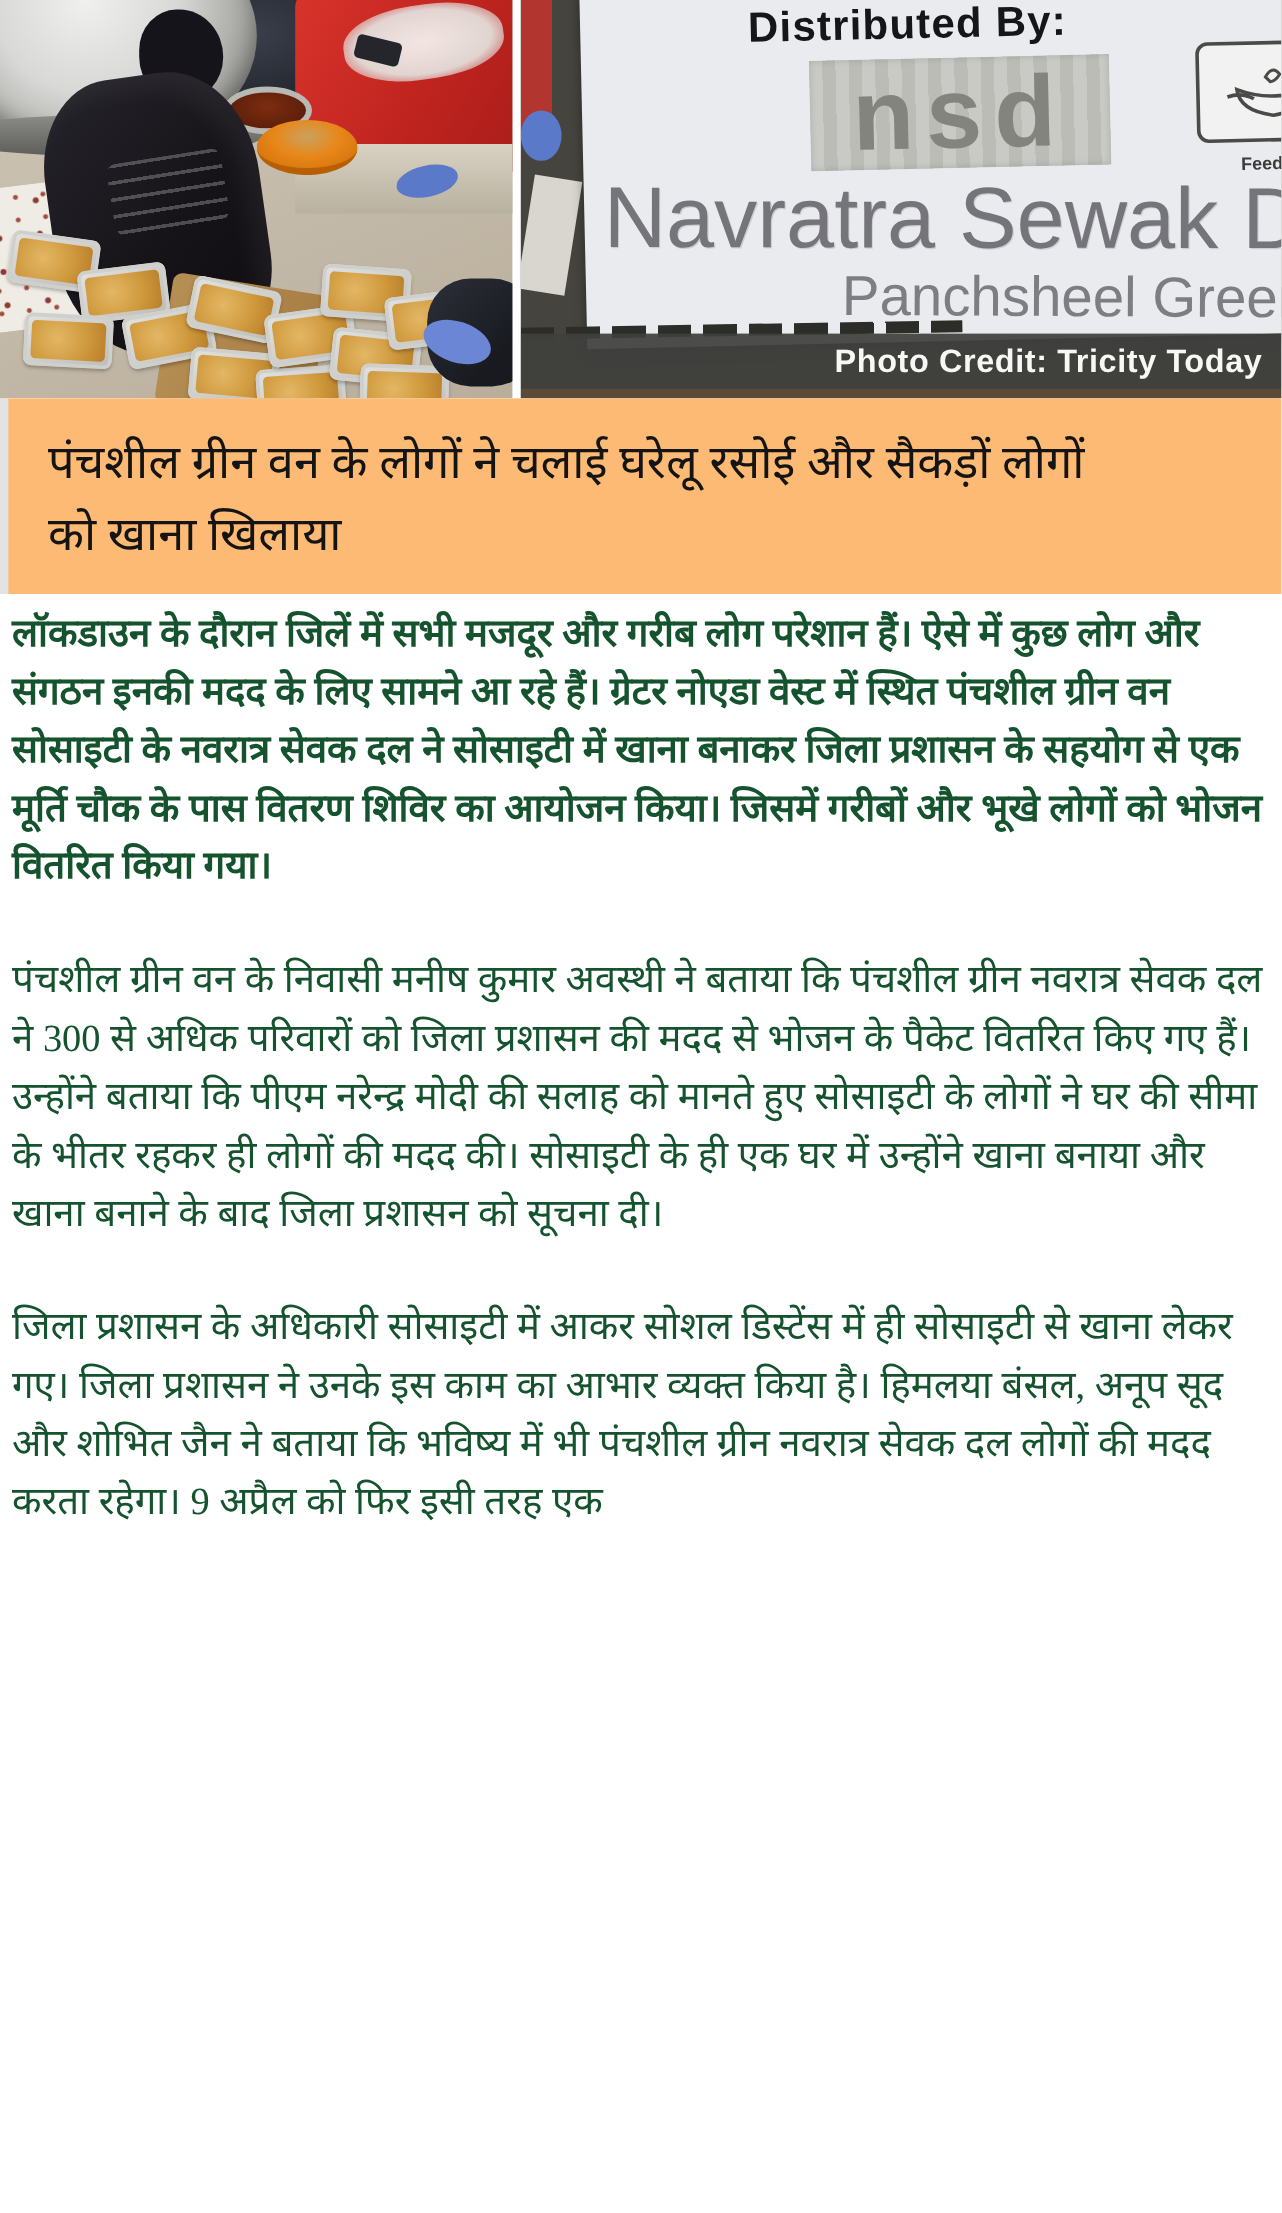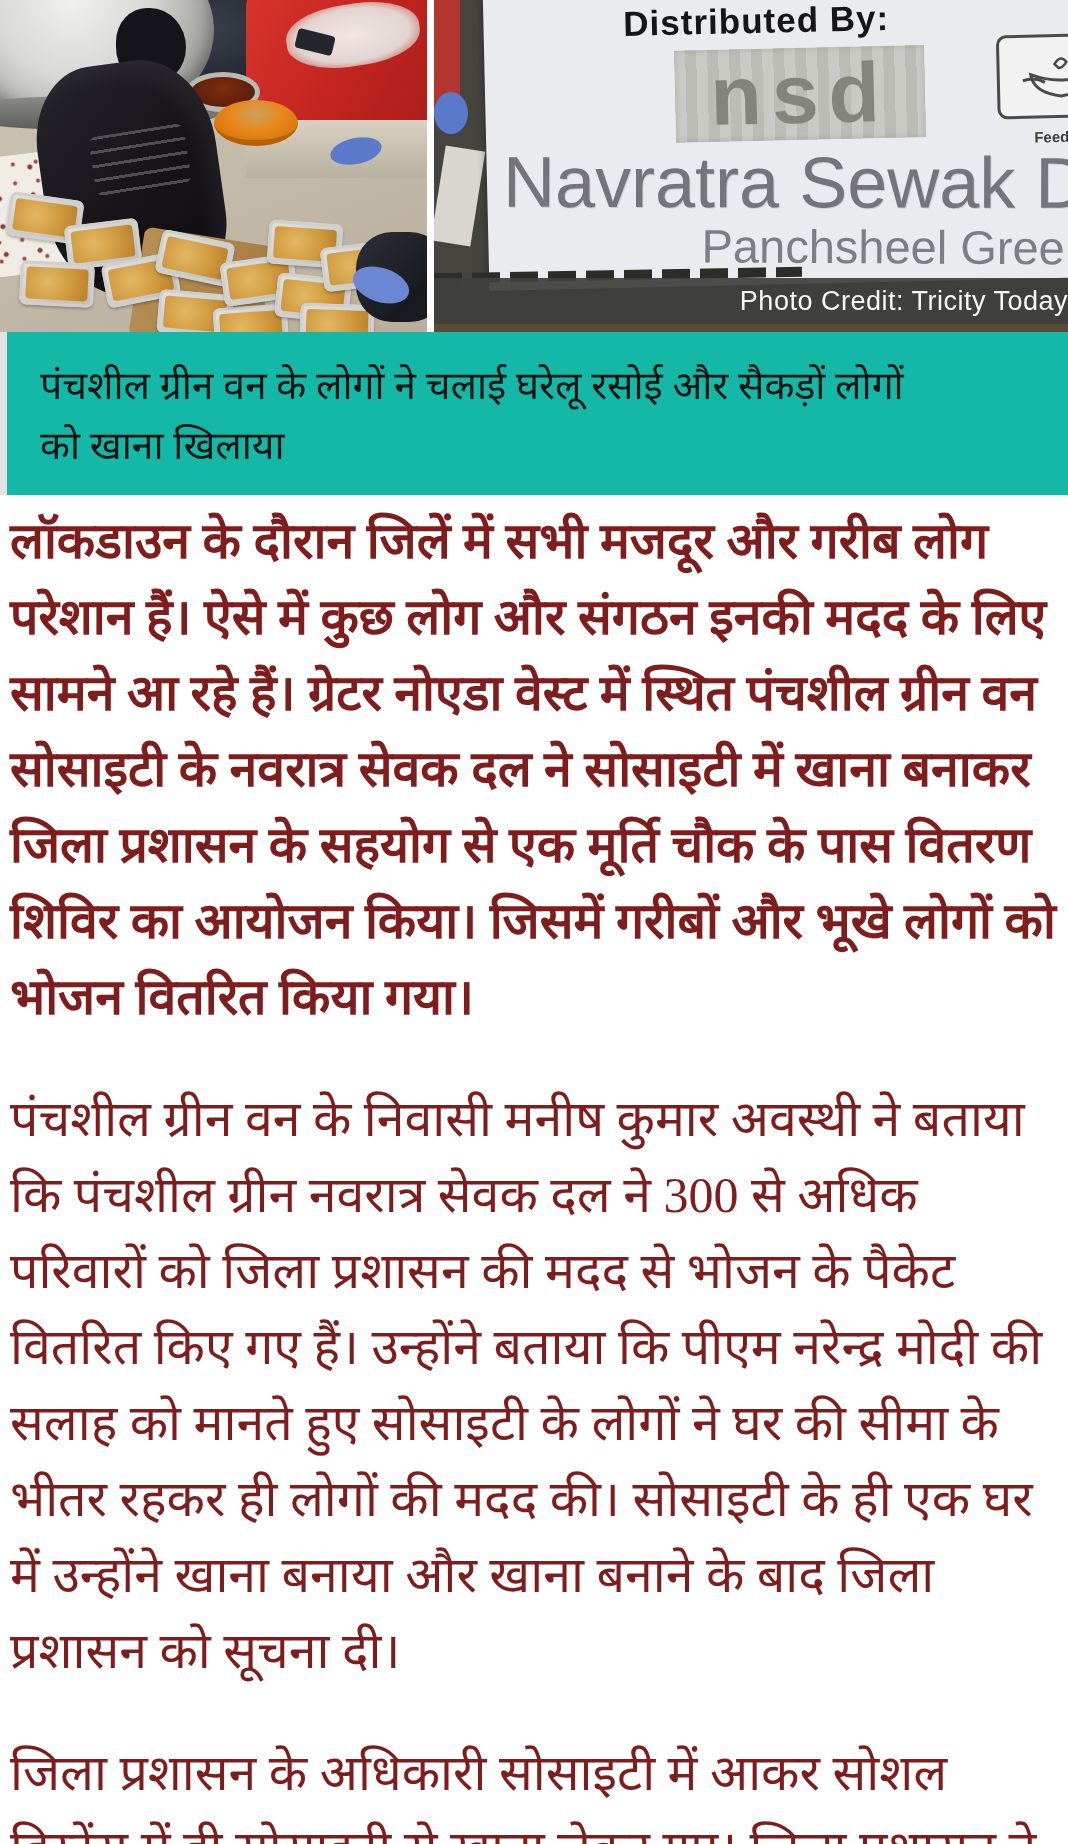--- a/index.html
+++ b/index.html
@@ -70,32 +70,32 @@
   .feed-text { position:absolute; top:150px; right:-14px; font-family:"Liberation Sans",sans-serif;
     font-weight:bold; font-size:15px; color:#3c3c3a; white-space:nowrap; }
   .banner-org { position:absolute; top:158px; left:16px; white-space:nowrap;
     font-family:"Liberation Sans",sans-serif; font-size:72px; font-weight:400; color:#74747a;
     transform:rotate(1.4deg); text-shadow:1px 1px 0 rgba(0,0,0,.12); }
   .banner-sub { position:absolute; top:238px; right:-6px; white-space:nowrap;
     font-family:"Liberation Sans",sans-serif; font-size:47px; color:#7d7d83; transform:rotate(1.6deg); }
   .tick-strip { position:absolute; left:0; bottom:52px; width:58%; height:10px;
     background:repeating-linear-gradient(90deg,#2c2c29 0 28px,rgba(0,0,0,0) 28px 38px); transform:rotate(-1deg); }
   .credit-bar { position:absolute; left:0; right:0; bottom:8px; height:46px; background:rgba(64,64,61,.93);
-    display:flex; align-items:center; justify-content:flex-end; padding-right:0; }
+    display:flex; align-items:center; justify-content:flex-end; padding-right:16px;font-weight:bold; }
   .credit-text { font-family:"Liberation Sans",sans-serif; font-size:27px; color:#f7f7f5; letter-spacing:.5px; }
   .pr-bottom-strip { position:absolute; left:0; right:0; bottom:0; height:8px; background:#5a4a38; }
 
   
-  .caption-wrap { position:relative; background:#14b8a6; padding:24px 70px 18px 40px; }
+  .caption-wrap { position:relative; background:#fdba74; padding:24px 70px 18px 40px; }
   .edge-strip { position:absolute; left:0; top:0; width:7px; height:100%; background:#e3e3e3; }
   .caption { font-size:39px; font-weight:400; line-height:1.55; color:#141414; max-width:900px; }
 
   
   .article { padding:8px 10px 0 10px; }
-  .article p { font-size:50px; line-height:1.52; margin-bottom:46px; color:#7f1d1d; }
+  .article p { font-size:32px; line-height:1.52; margin-bottom:46px; color:#14532d; }
   .article p.lead { font-weight:700; }
 </style>
 </head>
 <body>
 
 <div class="montage">
 
   <div class="photo-left">
     <div class="pl-darkpile"></div>
     <div class="pl-pot"></div>

